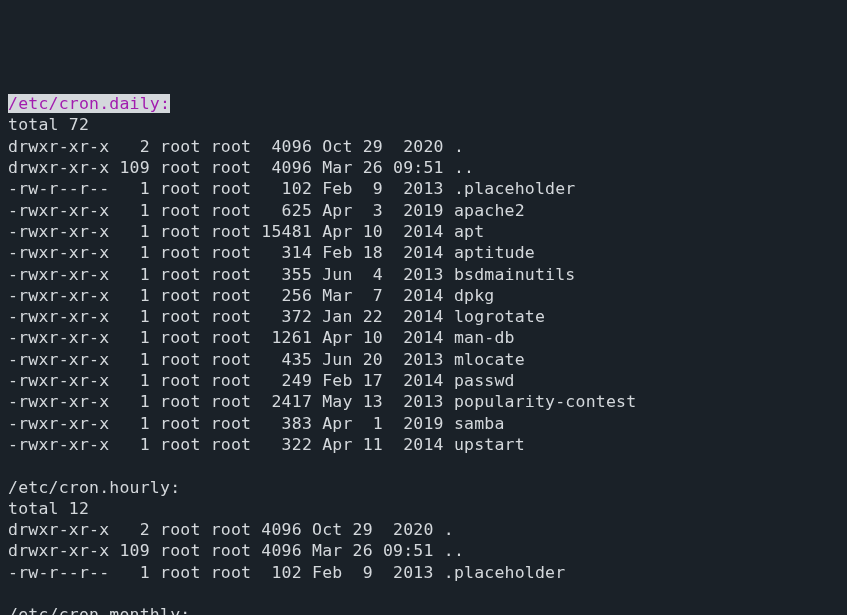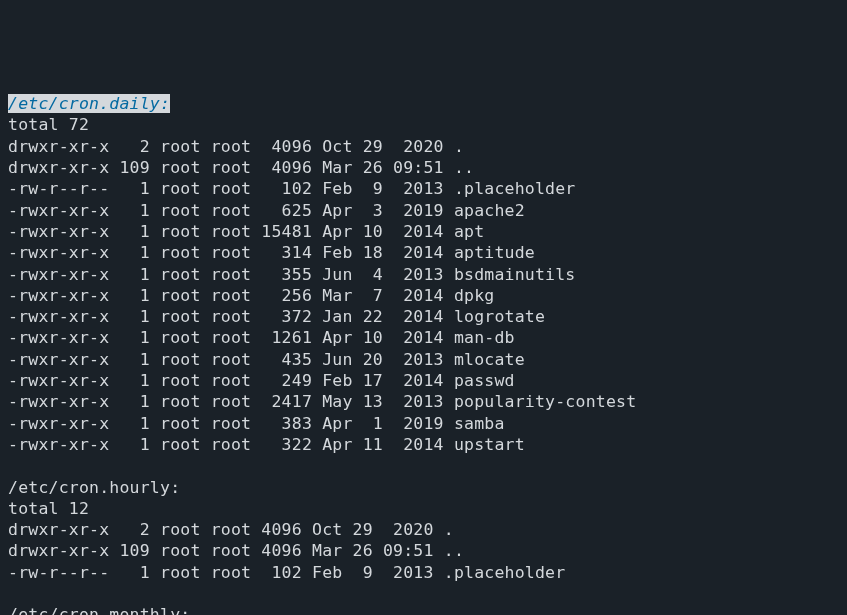--- a/index.html
+++ b/index.html
@@ -15,22 +15,21 @@
     line-height: 21.3px;
     padding: 8px;
     width: 847px;
     height: 615px;
     overflow: hidden;
     white-space: pre;
     letter-spacing: 0.2px;
   }
   .hl {
     background: #d4d8dc;
-    color: #0369a1;
-    font-style: italic;
+    color: #a21caf;
   }
   .blank {
     height: 21.3px;
   }
 </style>
 </head>
 <body>
 
 
 

